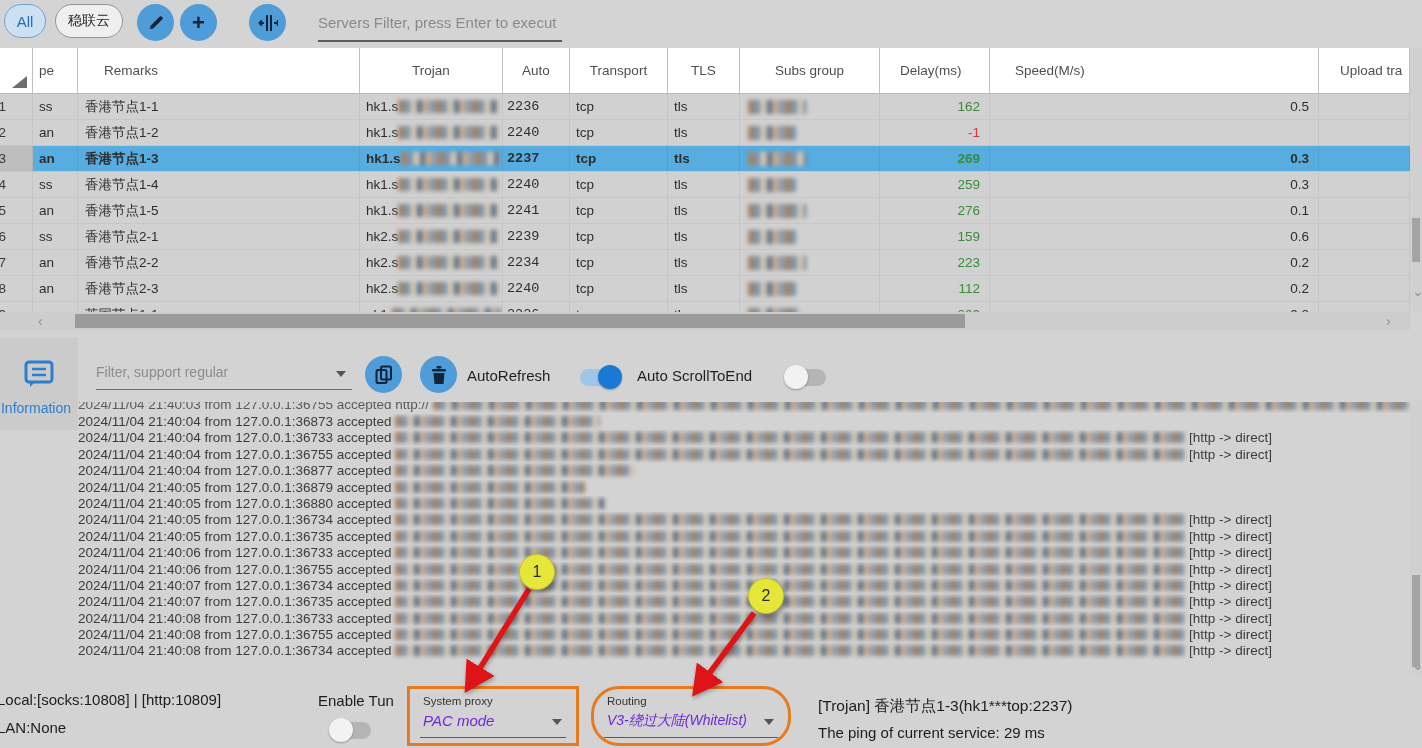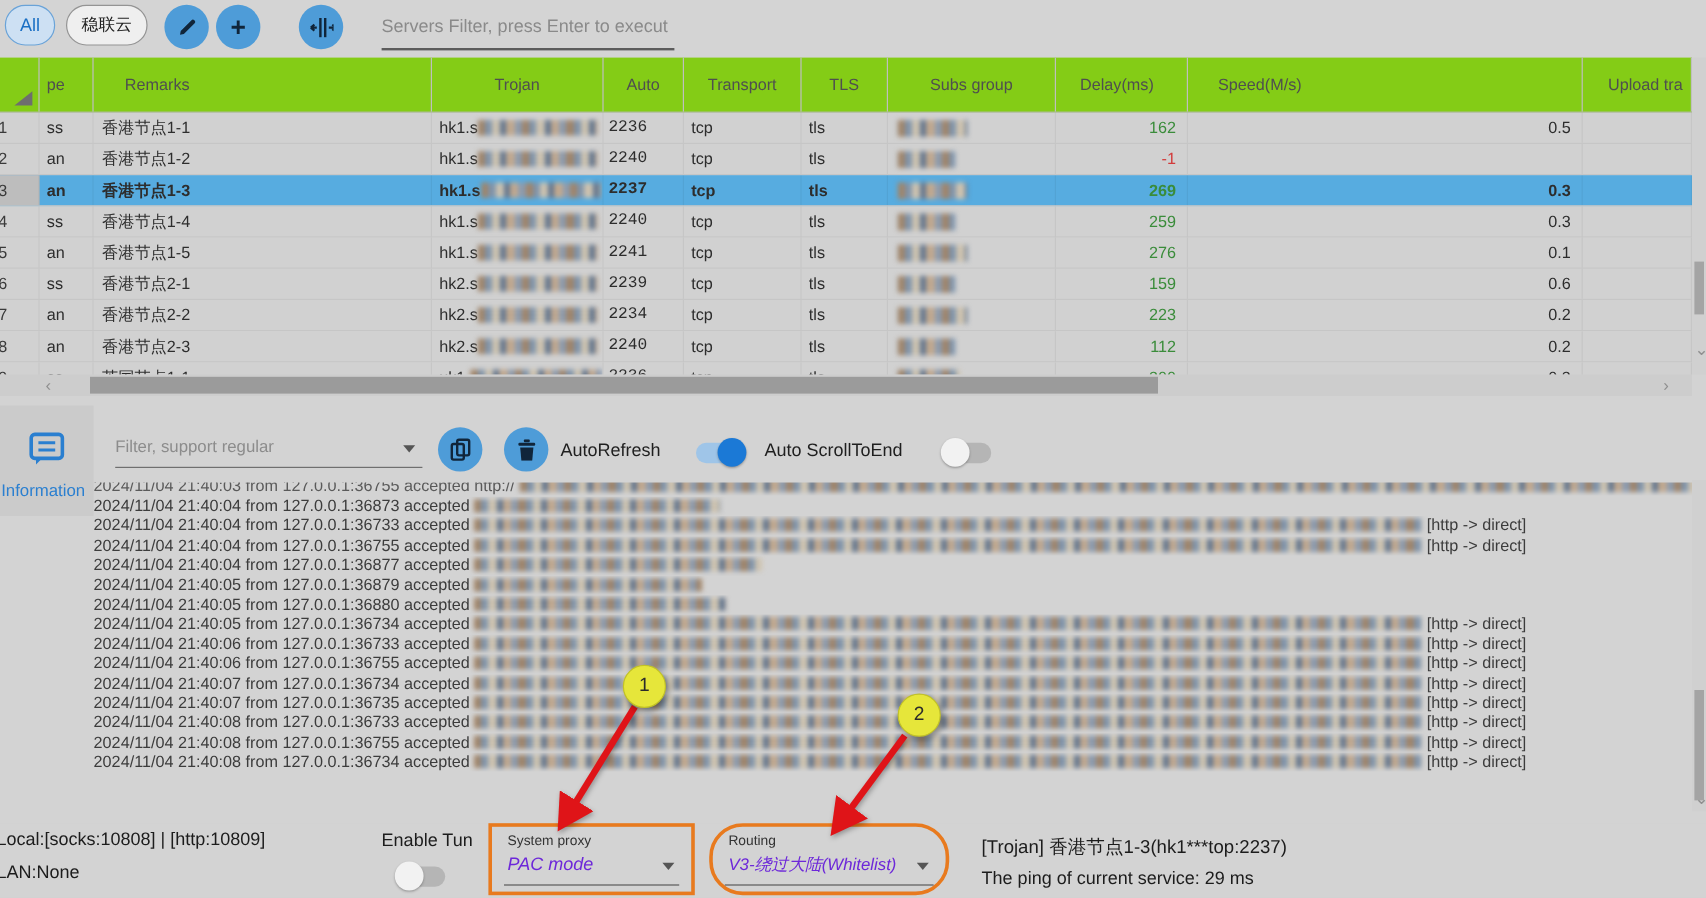--- a/index.html
+++ b/index.html
@@ -18,21 +18,21 @@
   .pill-group{left:55px;width:68px;background:#efefef;border:1px solid #949494;color:#222;font-size:14px;}
   .cbtn{position:absolute;top:4px;width:37px;height:37px;border-radius:50%;background:var(--accent-blue);display:flex;align-items:center;justify-content:center;color:#10253a;cursor:pointer;}
   .cbtn svg{display:block;}
   .plus{font-size:22px;font-weight:bold;color:#10253a;line-height:1;}
   .sfilter{position:absolute;left:318px;top:8px;width:244px;height:34px;cursor:text;}
   .sfilter .ph{position:absolute;left:0;top:6px;font-size:15px;color:#8a8a8a;white-space:nowrap;}
   .sfilter .uline{position:absolute;left:0;bottom:0;width:244px;height:2px;background:#5c5c5c;}
 
   
   .grid{display:grid;grid-template-columns:33px 45px 282px 143px 67px 98px 72px 140px 110px 329px 1fr;width:1410px;}
-  .thead{position:absolute;left:0;top:48px;height:46px;border-bottom:1px solid #b9b9b9;color:#4f4f4f;font-size:13.5px;background:#84cc16;}
+  .thead{position:absolute;left:0;top:48px;height:46px;border-bottom:1px solid #b9b9b9;color:#4f4f4f;font-size:13.5px;background:#ffffff;}
   .thead > div{display:flex;align-items:center;border-right:1px solid #bfbfbf;height:100%;overflow:hidden;white-space:nowrap;}
   .h-left6{padding-left:6px;} .h-left26{padding-left:26px;} .h-center{justify-content:center;}
   .h-left20{padding-left:20px;} .h-left25{padding-left:25px;} .h-left21{padding-left:21px;}
   .sorttri{position:absolute;left:12px;top:76px;width:0;height:0;border-left:15px solid transparent;border-bottom:12px solid #6e6e6e;}
   #server-rows{position:absolute;left:0;top:94px;}
   .trow{height:26px;border-bottom:1px solid #c6c6c6;font-size:13.5px;color:#2d2d2d;background:#d1d1d1;cursor:default;}
   .trow > div{line-height:25px;border-right:1px solid rgba(0,0,0,0.05);overflow:hidden;white-space:nowrap;}
   .trow.sel{background:var(--selected-row);font-weight:bold;}
   .trow.sel .c-num{background:#bdbdbd;font-weight:normal;}
   .c-num{overflow:hidden;}
@@ -304,20 +304,21 @@
 
     <div class="logclip"><span class="inner" id="logclip-inner">2024/11/04 21:40:03 from 127.0.0.1:36755 accepted http:// <span class="redact lr" style="width:1050px"></span> [http -&gt; direct]</span></div>
     <div id="log-lines">
         <div class="logline">2024/11/04 21:40:04 from 127.0.0.1:36873 accepted <span class="redact lr" style="width:205px"></span></div>
         <div class="logline">2024/11/04 21:40:04 from 127.0.0.1:36733 accepted <span class="redact lr" style="width:790px"></span> [http -&gt; direct]</div>
         <div class="logline">2024/11/04 21:40:04 from 127.0.0.1:36755 accepted <span class="redact lr" style="width:790px"></span> [http -&gt; direct]</div>
         <div class="logline">2024/11/04 21:40:04 from 127.0.0.1:36877 accepted <span class="redact lr" style="width:240px"></span></div>
         <div class="logline">2024/11/04 21:40:05 from 127.0.0.1:36879 accepted <span class="redact lr" style="width:190px"></span></div>
         <div class="logline">2024/11/04 21:40:05 from 127.0.0.1:36880 accepted <span class="redact lr" style="width:210px"></span></div>
         <div class="logline">2024/11/04 21:40:05 from 127.0.0.1:36734 accepted <span class="redact lr" style="width:790px"></span> [http -&gt; direct]</div>
+        <div class="logline">2024/11/04 21:40:05 from 127.0.0.1:36735 accepted <span class="redact lr" style="width:790px"></span> [http -&gt; direct]</div>
         <div class="logline">2024/11/04 21:40:06 from 127.0.0.1:36733 accepted <span class="redact lr" style="width:790px"></span> [http -&gt; direct]</div>
         <div class="logline">2024/11/04 21:40:06 from 127.0.0.1:36755 accepted <span class="redact lr" style="width:790px"></span> [http -&gt; direct]</div>
         <div class="logline">2024/11/04 21:40:07 from 127.0.0.1:36734 accepted <span class="redact lr" style="width:790px"></span> [http -&gt; direct]</div>
         <div class="logline">2024/11/04 21:40:07 from 127.0.0.1:36735 accepted <span class="redact lr" style="width:790px"></span> [http -&gt; direct]</div>
         <div class="logline">2024/11/04 21:40:08 from 127.0.0.1:36733 accepted <span class="redact lr" style="width:790px"></span> [http -&gt; direct]</div>
         <div class="logline">2024/11/04 21:40:08 from 127.0.0.1:36755 accepted <span class="redact lr" style="width:790px"></span> [http -&gt; direct]</div>
         <div class="logline">2024/11/04 21:40:08 from 127.0.0.1:36734 accepted <span class="redact lr" style="width:790px"></span> [http -&gt; direct]</div>
       </div>
 
     <div class="vscroll" style="top:70px;height:276px;">

